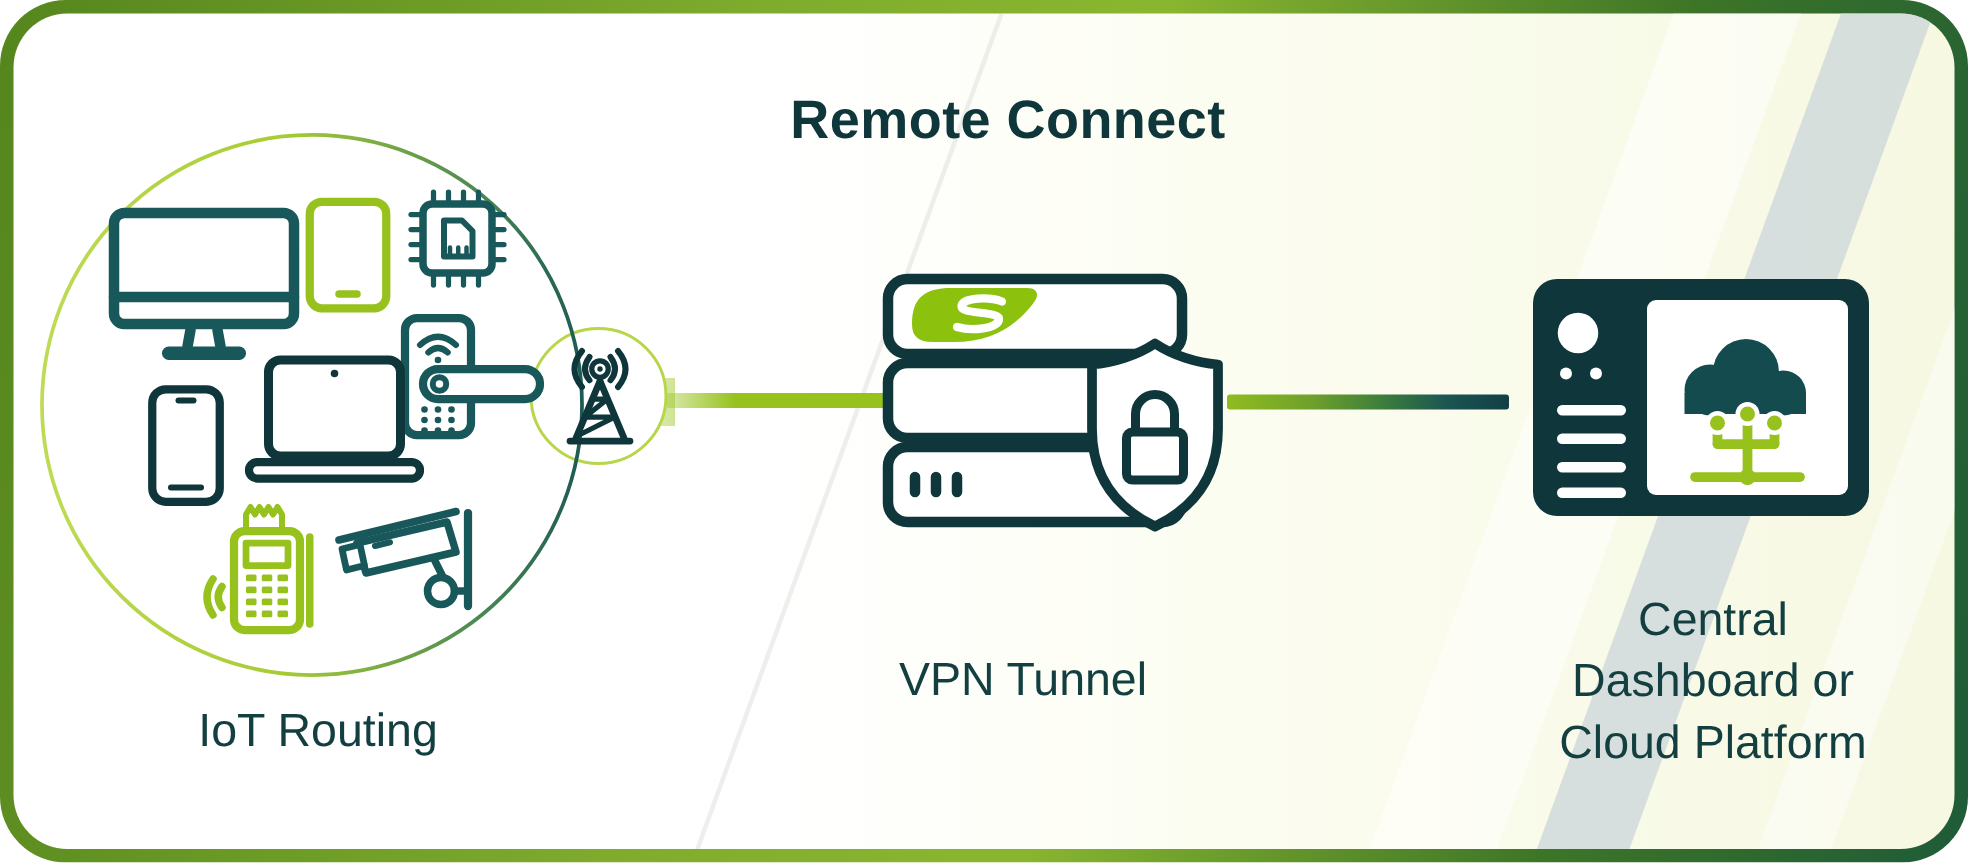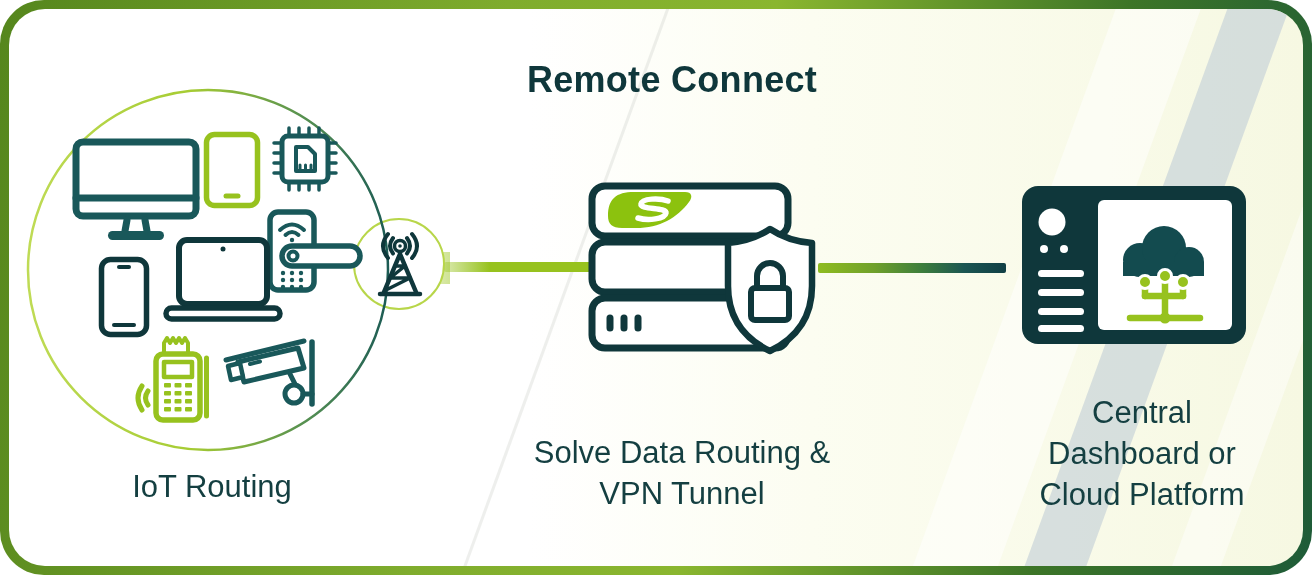--- a/index.html
+++ b/index.html
@@ -210,21 +210,20 @@
         <circle class="fl" cx="143" cy="90" r="6.5" stroke="#ffffff" stroke-width="3"></circle>
         <circle class="fl" cx="161" cy="96" r="6.5" stroke="#ffffff" stroke-width="3"></circle>
         <circle class="fl" cx="143" cy="132" r="5.5"></circle>
       </g>
     </svg>
 
     <div class="lbl" style="left:23px;top:457px;width:360px;">
       <span>IoT Routing</span>
     </div>
     <div class="lbl" style="left:483px;top:423px;width:380px;">
-      <div>Solve Data Routing &amp;</div>
       <div>VPN Tunnel</div>
     </div>
     <div class="lbl" style="left:943px;top:383px;width:380px;">
       <div>Central</div>
       <div>Dashboard or</div>
       <div>Cloud Platform</div>
     </div>
 
   </div>
 </div>

